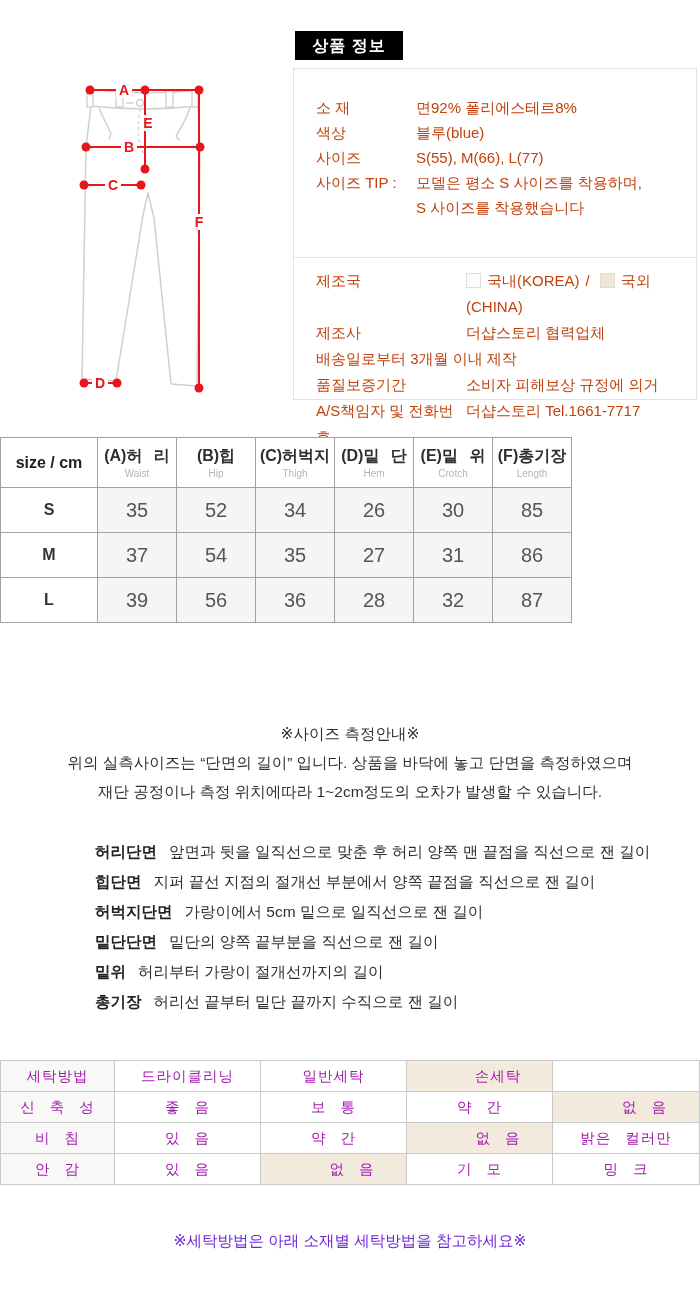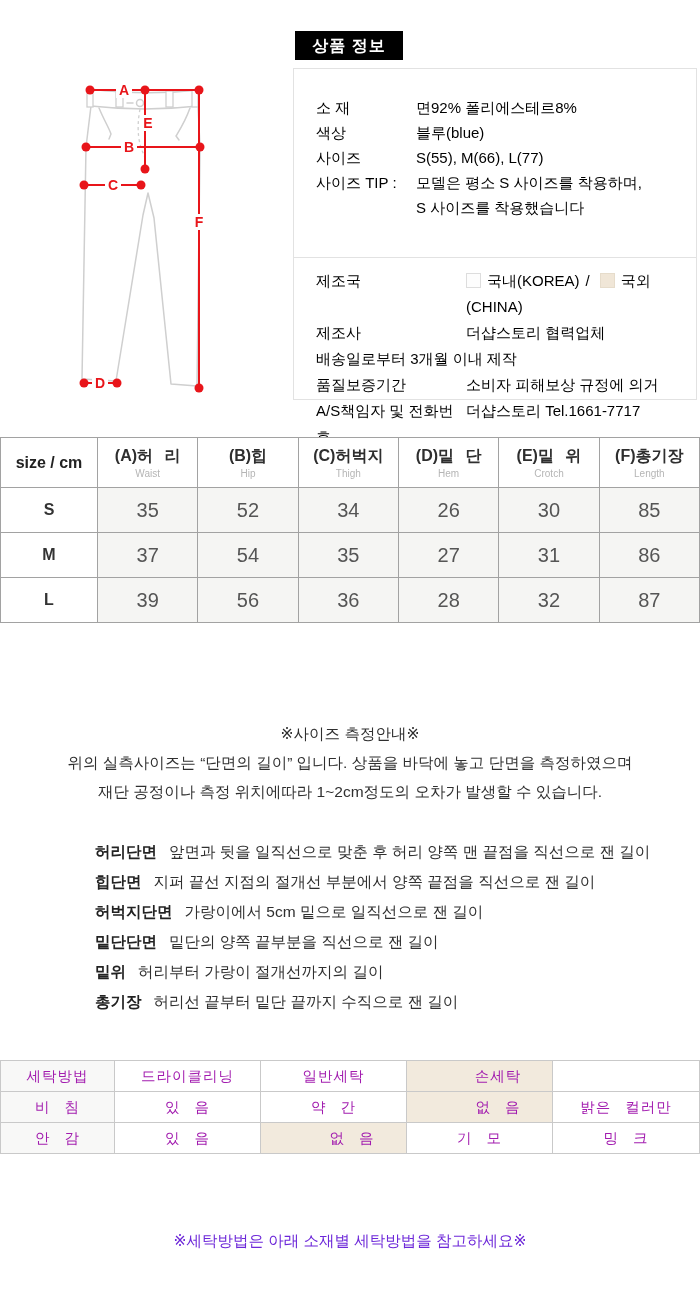--- a/index.html
+++ b/index.html
@@ -24,42 +24,42 @@
   }
 
   
   .pants { position: absolute; left: 40px; top: 60px; width: 240px; height: 350px; }
 
   
   .info-box {
     position: absolute; left: 293px; top: 68px;
     width: 404px; height: 332px;
     border: 1px solid #e2e2e2;
-    font-size: 15px; color: #000000;
+    font-size: 15px; color: #c2410c;
   }
   .info-top { position: absolute; top: 26px; left: 22px; right: 8px; }
   .info-row { display: flex; line-height: 25px; }
   .info-row .lbl { width: 100px; flex: 0 0 100px; }
   .info-row .val { flex: 1; }
   .info-divider { position: absolute; left: 0; right: 0; top: 188px; border-top: 1px solid #e2e2e2; }
   .info-bottom { position: absolute; top: 199px; left: 22px; right: 4px; }
   .info-bottom .info-row { line-height: 26px; }
   .info-bottom .info-row .lbl { width: 150px; flex: 0 0 150px; }
   .checkbox {
     display: inline-block; width: 15px; height: 15px;
     vertical-align: -2px; margin-right: 6px;
   }
   .checkbox.domestic { background: #fdfdfd; border: 1px solid #ddd; }
   .checkbox.overseas { background: #f0e6d7; border: 1px solid #e6dccb; }
   .country-sep { margin: 0 10px 0 6px; }
 
   
   .size-table {
     position: absolute; top: 437px; left: 0;
-    width: 700px; border-collapse: collapse; table-layout: fixed;
+    width: 572px; border-collapse: collapse; table-layout: fixed;
   }
   .size-table th, .size-table td {
     border: 1px solid #a2a2a2; text-align: center; vertical-align: middle;
   }
   .size-table thead th { height: 50px; background: #fff; }
   .size-table thead .kr { font-size: 16px; font-weight: 600; color: #2e2e2e; word-spacing: 7px; }
   .size-table thead .en { font-size: 10px; font-weight: 400; color: #b5b5b5; margin-top: 1px; }
   .size-table thead .corner { font-size: 16px; font-weight: 700; color: #222; }
   .size-table tbody th { height: 45px; background: #fff; font-size: 16px; font-weight: 600; color: #333; }
   .size-table tbody td { height: 45px; background: #f5f5f3; font-size: 20px; color: #555; }
@@ -309,20 +309,27 @@
   </colgroup>
   <tbody>
     <tr>
       <th class="rowhead">세탁방법</th>
       <td>드라이클리닝</td>
       <td>일반세탁</td>
       <td class="hl">손세탁</td>
       <td></td>
     </tr>
     <tr>
+      <th class="rowhead">신 축 성</th>
+      <td>좋 음</td>
+      <td>보 통</td>
+      <td>약 간</td>
+      <td class="hl">없 음</td>
+    </tr>
+    <tr>
       <th class="rowhead">비 침</th>
       <td>있 음</td>
       <td>약 간</td>
       <td class="hl">없 음</td>
       <td>밝은 컬러만</td>
     </tr>
     <tr>
       <th class="rowhead">안 감</th>
       <td>있 음</td>
       <td class="hl">없 음</td>

